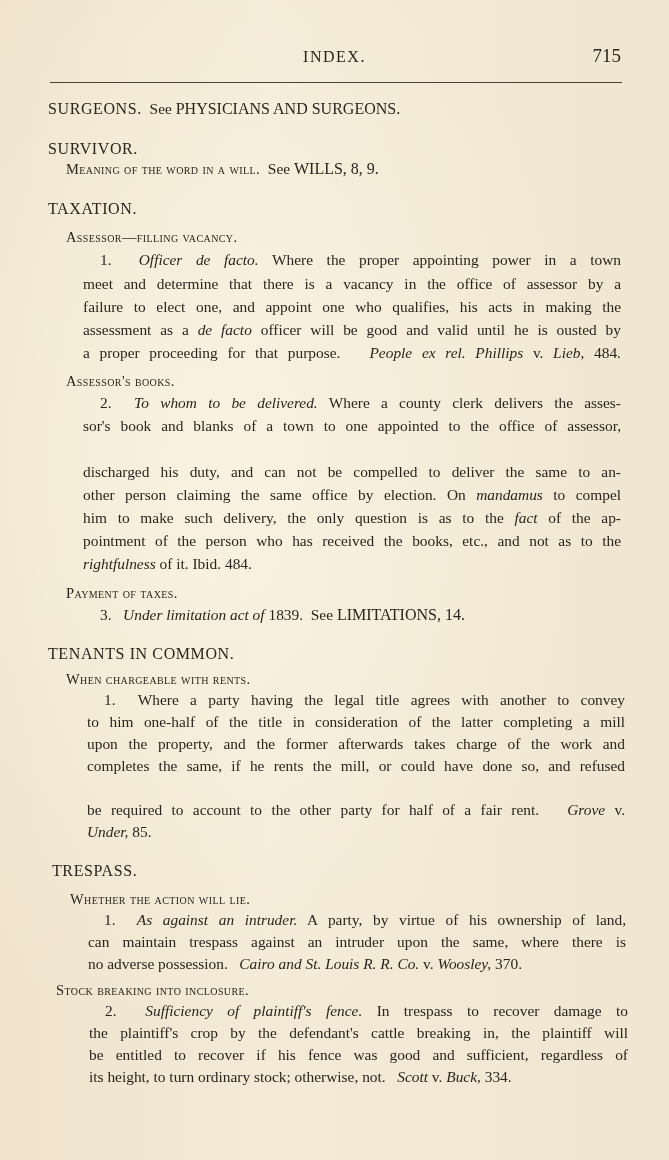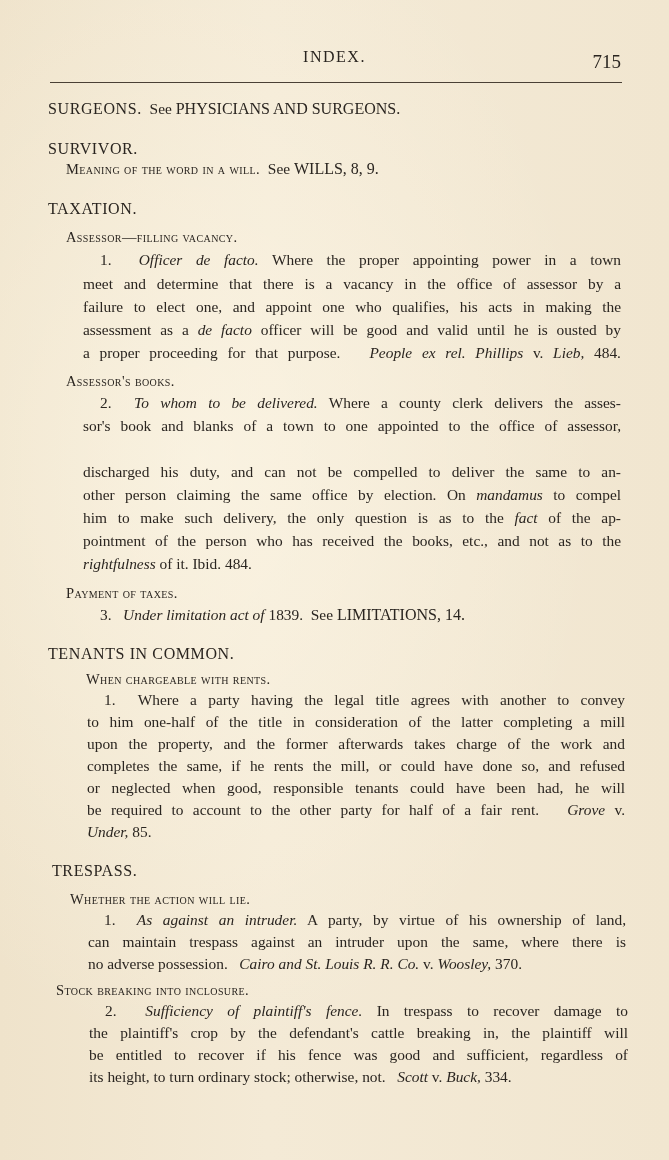--- a/index.html
+++ b/index.html
@@ -9,21 +9,21 @@
     font-family:"Liberation Serif","DejaVu Serif",serif;
     color:#2a2520;
   }
   .page {
     position:relative; width:669px; height:1160px;
     background:
       radial-gradient(ellipse at 30% 40%, rgba(255,250,235,0.55), rgba(0,0,0,0) 60%),
       linear-gradient(90deg, #efe3cb 0%, #f4ead6 40%, #f1e6d0 100%);
   }
   .header-title { position:absolute; left:0; width:669px; top:48px; text-align:center; font-size:16px; letter-spacing:1.5px; }
-  .page-number { position:absolute; right:48px; top:51px; font-size:19px; }
+  .page-number { position:absolute; right:48px; top:45px; font-size:19px; }
   .rule { position:absolute; left:50px; width:572px; top:82px; height:0; border-top:1.2px solid #4a4035; }
   .line { position:absolute; white-space:nowrap; font-size:15.4px; line-height:18px; }
   .line.just { text-align:justify; text-align-last:justify; white-space:normal; height:18px; overflow:hidden; }
   .topic { font-size:16px; letter-spacing:0.6px; }
   .sc { font-variant:small-caps; font-size:14.5px; letter-spacing:0.4px; }
   .it { font-style:italic; }
   .big { font-size:16px; }
 </style>
 </head>
 <body>
@@ -98,29 +98,28 @@
   <div class="line sc" style="left:66px;top:584px;">Payment of taxes.</div>
   <div class="line" style="left:100px;top:606px;">
     <span>3.</span>&nbsp;&nbsp;
     <span class="it">Under limitation act of</span>
     <span>1839.</span>&nbsp;
     <span>See</span>
     <span class="big">LIMITATIONS, 14.</span>
   </div>
 
   <div class="line topic" style="left:48px;top:645px;">TENANTS IN COMMON.</div>
-  <div class="line sc" style="left:66px;top:670px;margin-left:20px;">When chargeable with rents.</div>
+  <div class="line sc" style="left:66px;top:670px;">When chargeable with rents.</div>
   <div class="line just" style="left:104px;width:521px;top:691px;">
     <span>1.</span>&nbsp;
     <span>Where a party having the legal title agrees with another to convey</span>
   </div>
   <div class="line just" style="left:87px;width:538px;top:713px;">to him one-half of the title in consideration of the latter completing a mill</div>
   <div class="line just" style="left:87px;width:538px;top:735px;">upon the property, and the former afterwards takes charge of the work and</div>
   <div class="line just" style="left:87px;width:538px;top:757px;">completes the same, if he rents the mill, or could have done so, and refused</div>
-  <div class="line just" style="left:87px;width:538px;top:779px;">or neglected when good, responsible tenants could have been had, he will</div>
   <div class="line just" style="left:87px;width:538px;top:801px;">
     <span>be required to account to the other party for half of a fair rent.</span>
     <span>&nbsp;</span>
     <span class="it">Grove</span>
     <span>v.</span>
   </div>
   <div class="line" style="left:87px;top:823px;">
     <span class="it">Under,</span>
     <span>85.</span>
   </div>

